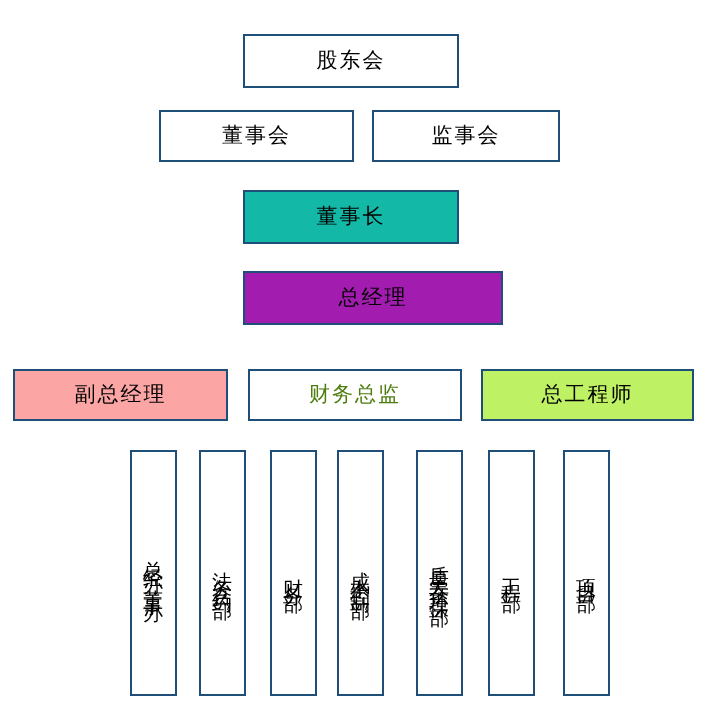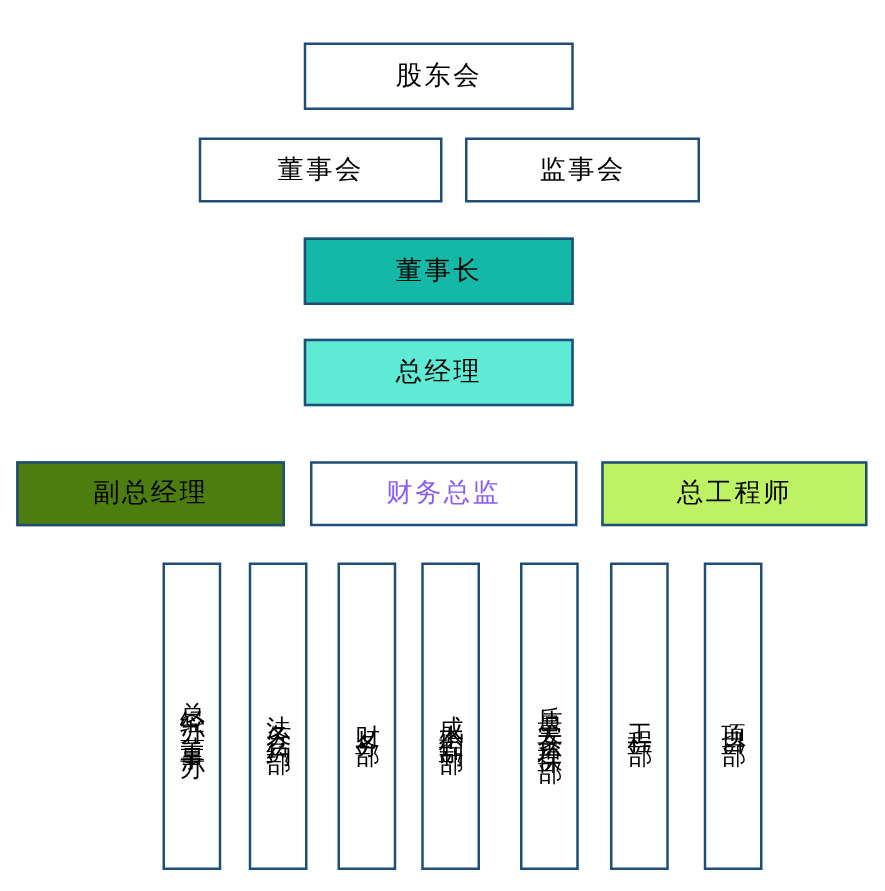--- a/index.html
+++ b/index.html
@@ -58,27 +58,27 @@
     </div>
     <div class="node horizontal" style="left: 372px; top: 110px; width: 188px; height: 52px; border-color: rgb(31, 78, 121); color: rgb(0, 0, 0); background: rgb(255, 255, 255);">
       <span class="label">监事会</span>
     </div>
     <div class="node horizontal" style="left: 159px; top: 110px; width: 195px; height: 52px; border-color: rgb(31, 78, 121); color: rgb(0, 0, 0); background: rgb(255, 255, 255);">
       <span class="label">董事会</span>
     </div>
     <div class="node horizontal" style="left: 243px; top: 190px; width: 216px; height: 54px; border-color: rgb(31, 78, 121); color: rgb(0, 0, 0); background: #14b8a6;">
       <span class="label">董事长</span>
     </div>
-    <div class="node horizontal" style="left: 243px; top: 271px; width: 216px; height: 54px; border-color: rgb(31, 78, 121); color: rgb(0, 0, 0); background: #5eead4;">
+    <div class="node horizontal" style="left: 243px; top: 271px; width: 260px; height: 54px; border-color: rgb(31, 78, 121); color: rgb(0, 0, 0); background: #a21caf;">
       <span class="label">总经理</span>
     </div>
-    <div class="node horizontal" style="left: 13px; top: 369px; width: 215px; height: 52px; border-color: rgb(31, 78, 121); color: rgb(0, 0, 0); background: #4d7c0f;">
+    <div class="node horizontal" style="left: 13px; top: 369px; width: 215px; height: 52px; border-color: rgb(31, 78, 121); color: rgb(0, 0, 0); background: #fca5a5;">
       <span class="label">副总经理</span>
     </div>
-    <div class="node horizontal" style="left: 248px; top: 369px; width: 214px; height: 52px; border-color: rgb(31, 78, 121); color: #8b5cf6; background: rgb(255, 255, 255);">
+    <div class="node horizontal" style="left: 248px; top: 369px; width: 214px; height: 52px; border-color: rgb(31, 78, 121); color: #4d7c0f; background: rgb(255, 255, 255);">
       <span class="label">财务总监</span>
     </div>
     <div class="node horizontal" style="left: 481px; top: 369px; width: 213px; height: 52px; border-color: rgb(31, 78, 121); color: rgb(0, 0, 0); background: #bef264;">
       <span class="label">总工程师</span>
     </div>
     <div class="node vertical" style="left: 130px; top: 450px; width: 47px; height: 246px; border-color: rgb(31, 78, 121); color: rgb(0, 0, 0); background: rgb(255, 255, 255);">
       <span class="label">总经办（董事办）</span>
     </div>
     <div class="node vertical" style="left: 199px; top: 450px; width: 47px; height: 246px; border-color: rgb(31, 78, 121); color: rgb(0, 0, 0); background: rgb(255, 255, 255);">
       <span class="label">法务合约部</span>

